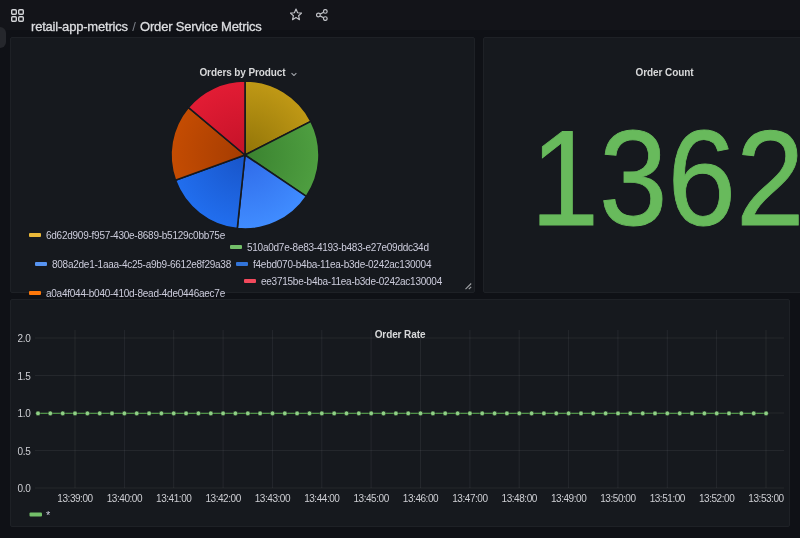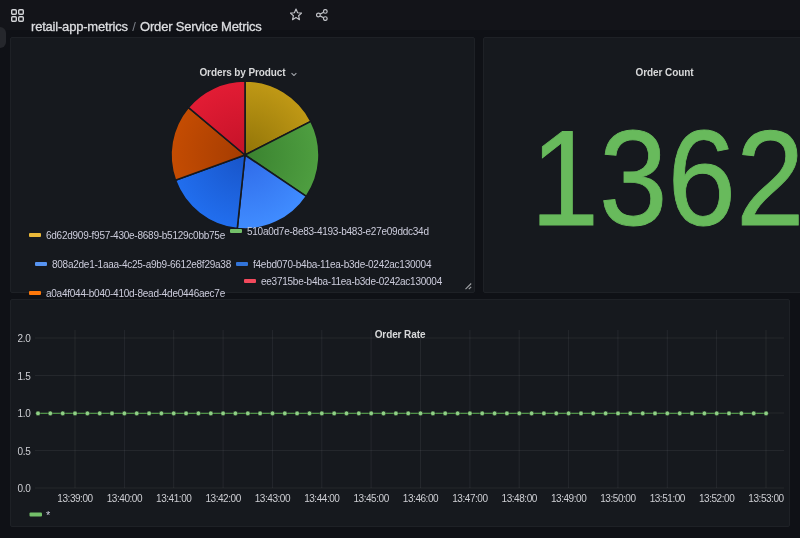--- a/index.html
+++ b/index.html
@@ -84,21 +84,21 @@
     </defs>
     <path d="M234.0,117.0 L234.00,43.00 A74.0,74.0 0 0 1 299.93,83.40 Z" fill="url(#gYellow)" stroke="#16191e" stroke-width="1.6"></path>
     <path d="M234.0,117.0 L299.93,83.40 A74.0,74.0 0 0 1 295.35,158.38 Z" fill="url(#gGreen)" stroke="#16191e" stroke-width="1.6"></path>
     <path d="M234.0,117.0 L295.35,158.38 A74.0,74.0 0 0 1 226.26,190.59 Z" fill="url(#gLBlue)" stroke="#16191e" stroke-width="1.6"></path>
     <path d="M234.0,117.0 L226.26,190.59 A74.0,74.0 0 0 1 164.46,142.31 Z" fill="url(#gBlue)" stroke="#16191e" stroke-width="1.6"></path>
     <path d="M234.0,117.0 L164.46,142.31 A74.0,74.0 0 0 1 177.31,69.43 Z" fill="url(#gOrange)" stroke="#16191e" stroke-width="1.6"></path>
     <path d="M234.0,117.0 L177.31,69.43 A74.0,74.0 0 0 1 234.00,43.00 Z" fill="url(#gRed)" stroke="#16191e" stroke-width="1.6"></path>
                           </svg>
   <div class="legend2">
     <div class="lrow" style="left:18px;top:192px"><span class="dash" style="background:#eab839"></span>6d62d909-f957-430e-8689-b5129c0bb75e</div>
-    <div class="lrow" style="left:219px;top:188px"><span class="dash" style="background:#73bf69"></span>510a0d7e-8e83-4193-b483-e27e09ddc34d</div>
+    <div class="lrow" style="left:219px;top:204px"><span class="dash" style="background:#73bf69"></span>510a0d7e-8e83-4193-b483-e27e09ddc34d</div>
     <div class="lrow" style="left:24px;top:221px"><span class="dash" style="background:#5794f2"></span>808a2de1-1aaa-4c25-a9b9-6612e8f29a38</div>
     <div class="lrow" style="left:225px;top:221px"><span class="dash" style="background:#3274d9"></span>f4ebd070-b4ba-11ea-b3de-0242ac130004</div>
     <div class="lrow" style="left:18px;top:250px"><span class="dash" style="background:#ff780a"></span>a0a4f044-b040-410d-8ead-4de0446aec7e</div>
     <div class="lrow" style="left:233px;top:238px"><span class="dash" style="background:#f2495c"></span>ee3715be-b4ba-11ea-b3de-0242ac130004</div>
   </div>
   <svg width="8" height="8" viewBox="0 0 8 8" style="position:absolute;right:2px;bottom:2px">
     <path d="M7.2 1.5L1.5 7.2M7.2 4.8L4.8 7.2" stroke="#9fa1a5" stroke-width="1.1" fill="none"></path>
   </svg>
 </div>
 

